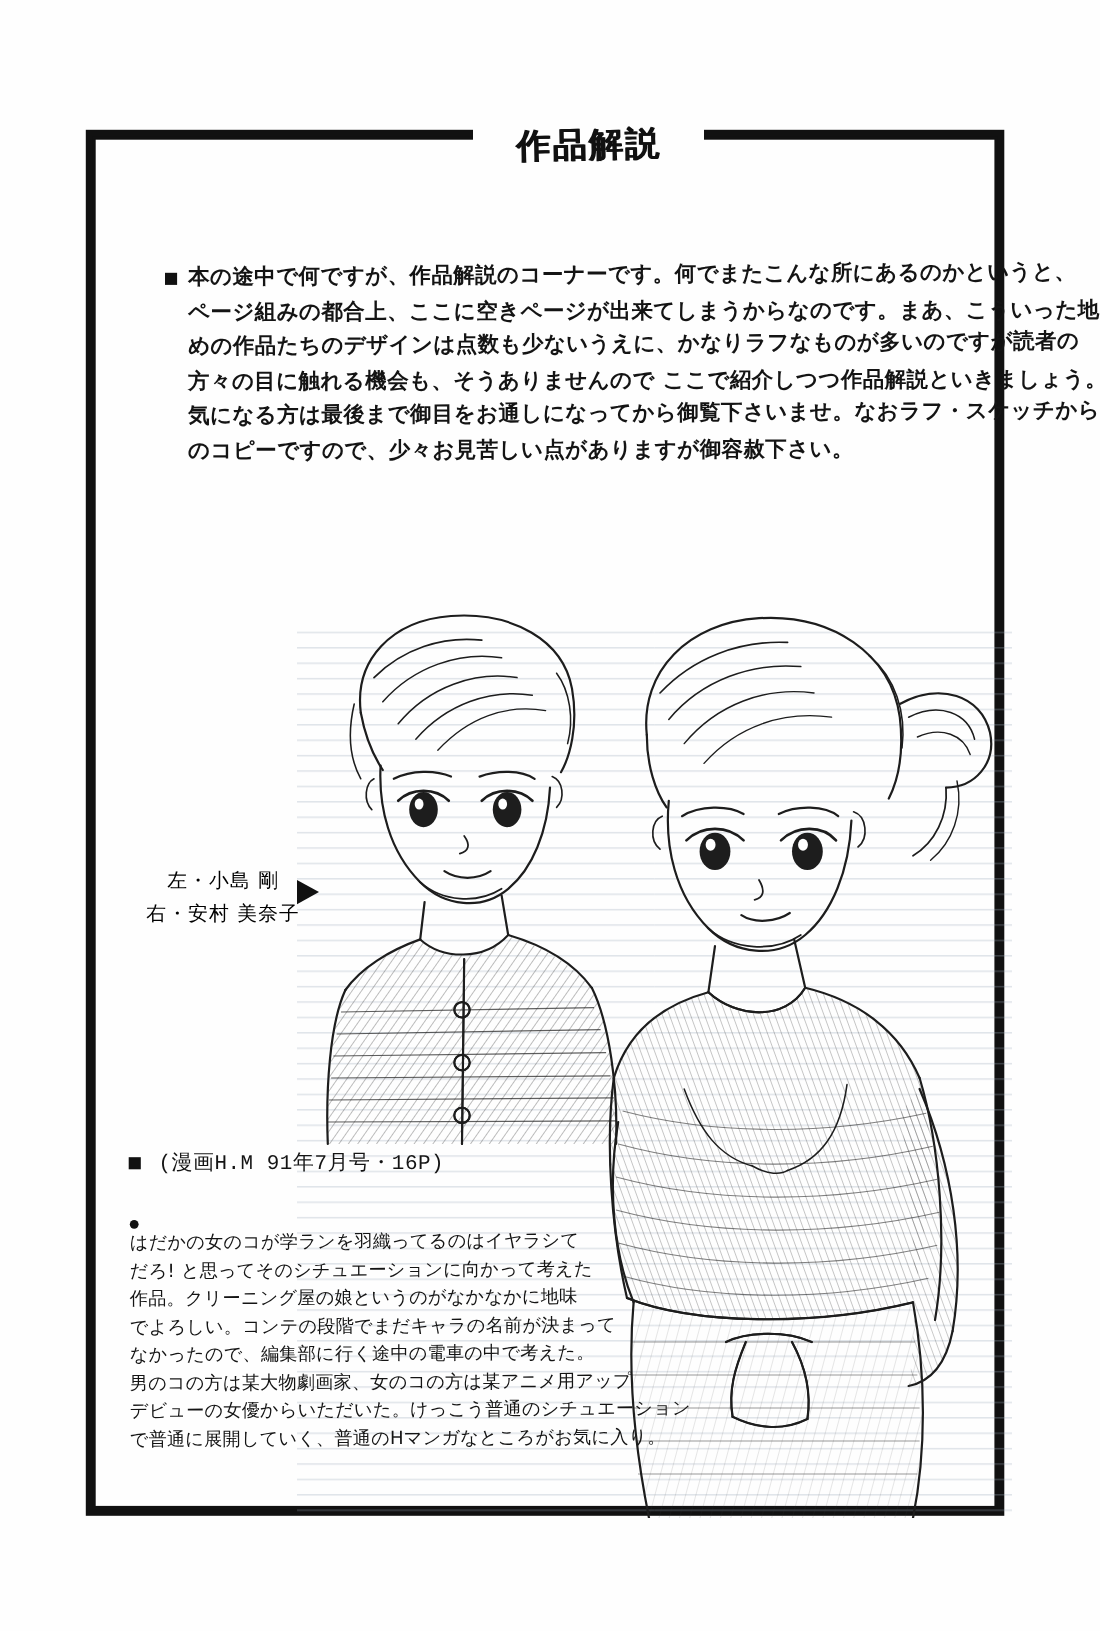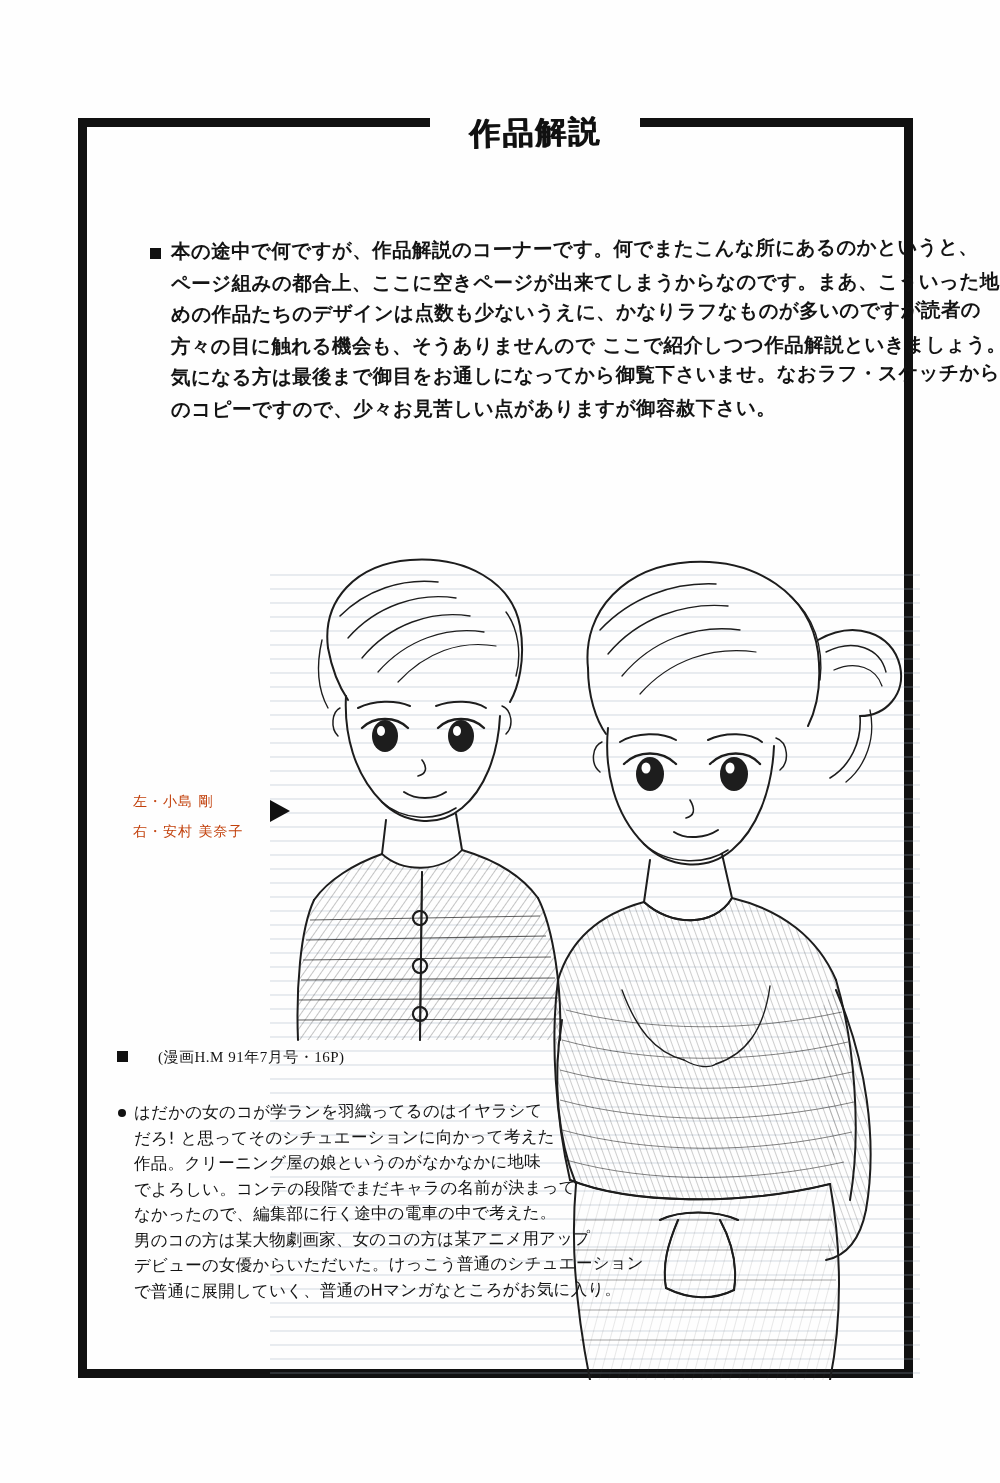--- a/index.html
+++ b/index.html
@@ -91,24 +91,25 @@
   }
   .intro-lines div { white-space: nowrap; transform: rotate(-0.35deg); transform-origin: left center; }
   .intro-lines div:nth-child(even) { transform: rotate(-0.15deg); }
 
   
   .caption {
     position: absolute;
     left: 133px;
     top: 786px;
     font-family: "DejaVu Sans", sans-serif;
-    font-size: 14px;
+    font-size: 18px;
     line-height: 30px;
-    color: #c2410c;
+    color: #000000;
     letter-spacing: 1px;
+    text-align: center;
   }
   .caption .row { white-space: nowrap; }
   .arrow {
     position: absolute;
     left: 270px;
     top: 800px;
     width: 0; height: 0;
     border-top: 11px solid transparent;
     border-bottom: 11px solid transparent;
     border-left: 20px solid #111;
@@ -124,35 +125,36 @@
   }
   .section-head .bullet-sq { margin-top: 7px; }
   .section-title {
     font-family: "DejaVu Sans", sans-serif;
     font-size: 22px;
     font-weight: bold;
     color: #111;
     letter-spacing: 1px;
   }
   .section-sub {
-    font-family: Liberation Serif, serif;
-    font-size: 15px;
+    font-family: Liberation Mono, monospace;
+    font-size: 19px;
     color: #141414;
-    margin-left: 20px;
+    margin-left: 6px;
     letter-spacing: 0.5px;
   }
 
   
   .note {
     position: absolute;
     left: 118px;
     top: 1100px;
     width: 470px;
     display: flex;
     align-items: flex-start;
+    flex-direction: column;
   }
   .bullet-dot {
     width: 8px; height: 8px;
     background: #111;
     border-radius: 50%;
     margin: 9px 8px 0 0;
     flex: 0 0 auto;
   }
   .note-lines {
     font-family: "DejaVu Sans", sans-serif;

